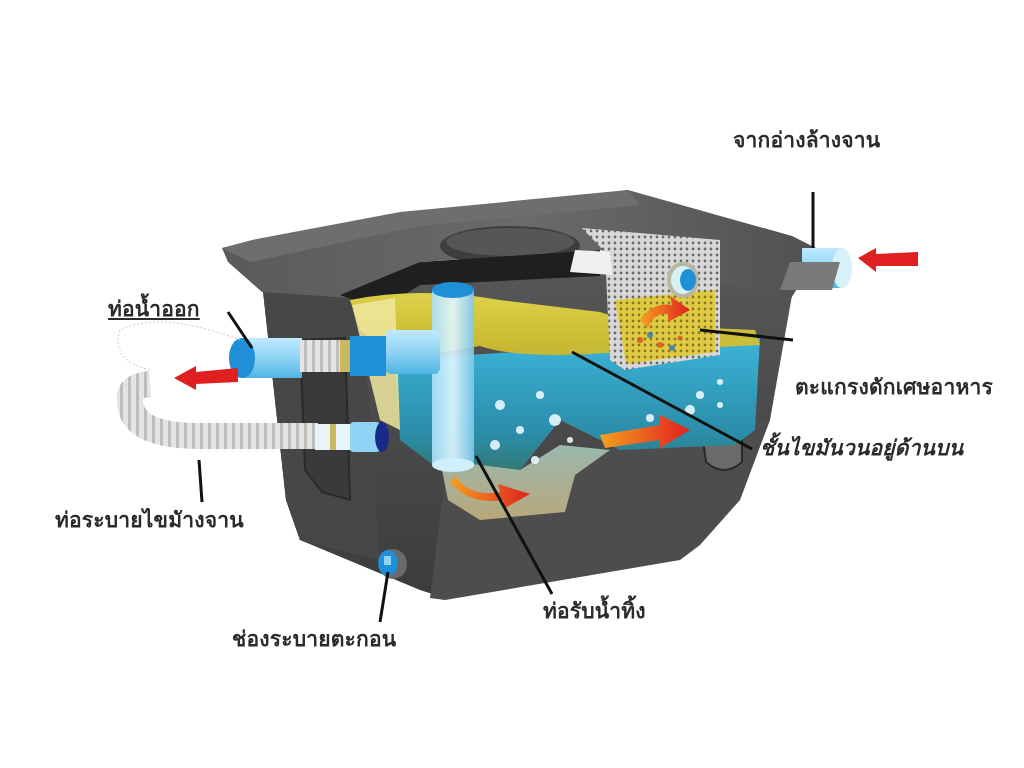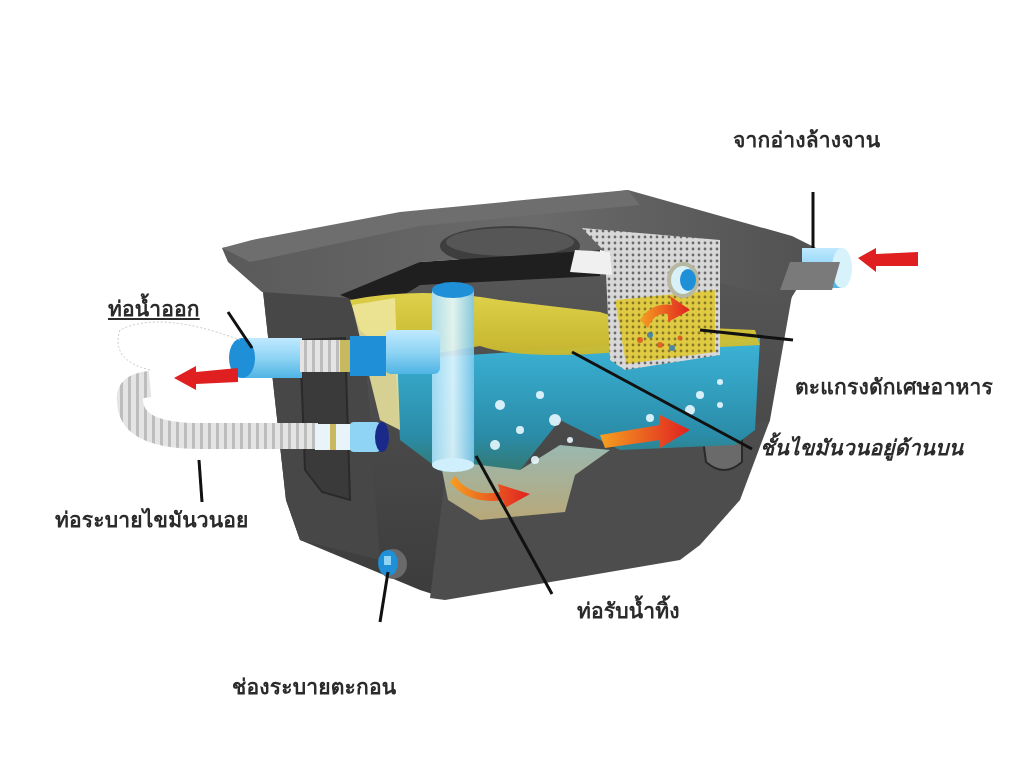--- a/index.html
+++ b/index.html
@@ -196,20 +196,20 @@
 <div class="label" style="left:108px; top:294px;text-decoration:underline;">
   <span>ท่อน้ำออก</span>
 </div>
 <div class="label" style="left:795px; top:324px;margin-top:48px;">
   <span>ตะแกรงดักเศษอาหาร</span>
 </div>
 <div class="label" style="left:760px; top:433px;font-style:italic;">
   <span>ชั้นไขมันวนอยู่ด้านบน</span>
 </div>
 <div class="label" style="left:55px; top:505px;">
-  <span>ท่อระบายไขมันวนอย</span>
-</div>
-<div class="label" style="left:577px; top:596px;">
+  <span>ท่อระบายไขมัางจาน</span>
+</div>
+<div class="label" style="left:543px; top:596px;">
   <span>ท่อรับน้ำทิ้ง</span>
 </div>
-<div class="label" style="left:232px; top:624px;margin-top:48px;">
+<div class="label" style="left:232px; top:624px;">
   <span>ช่องระบายตะกอน</span>
 </div>
 
 </body></html>

